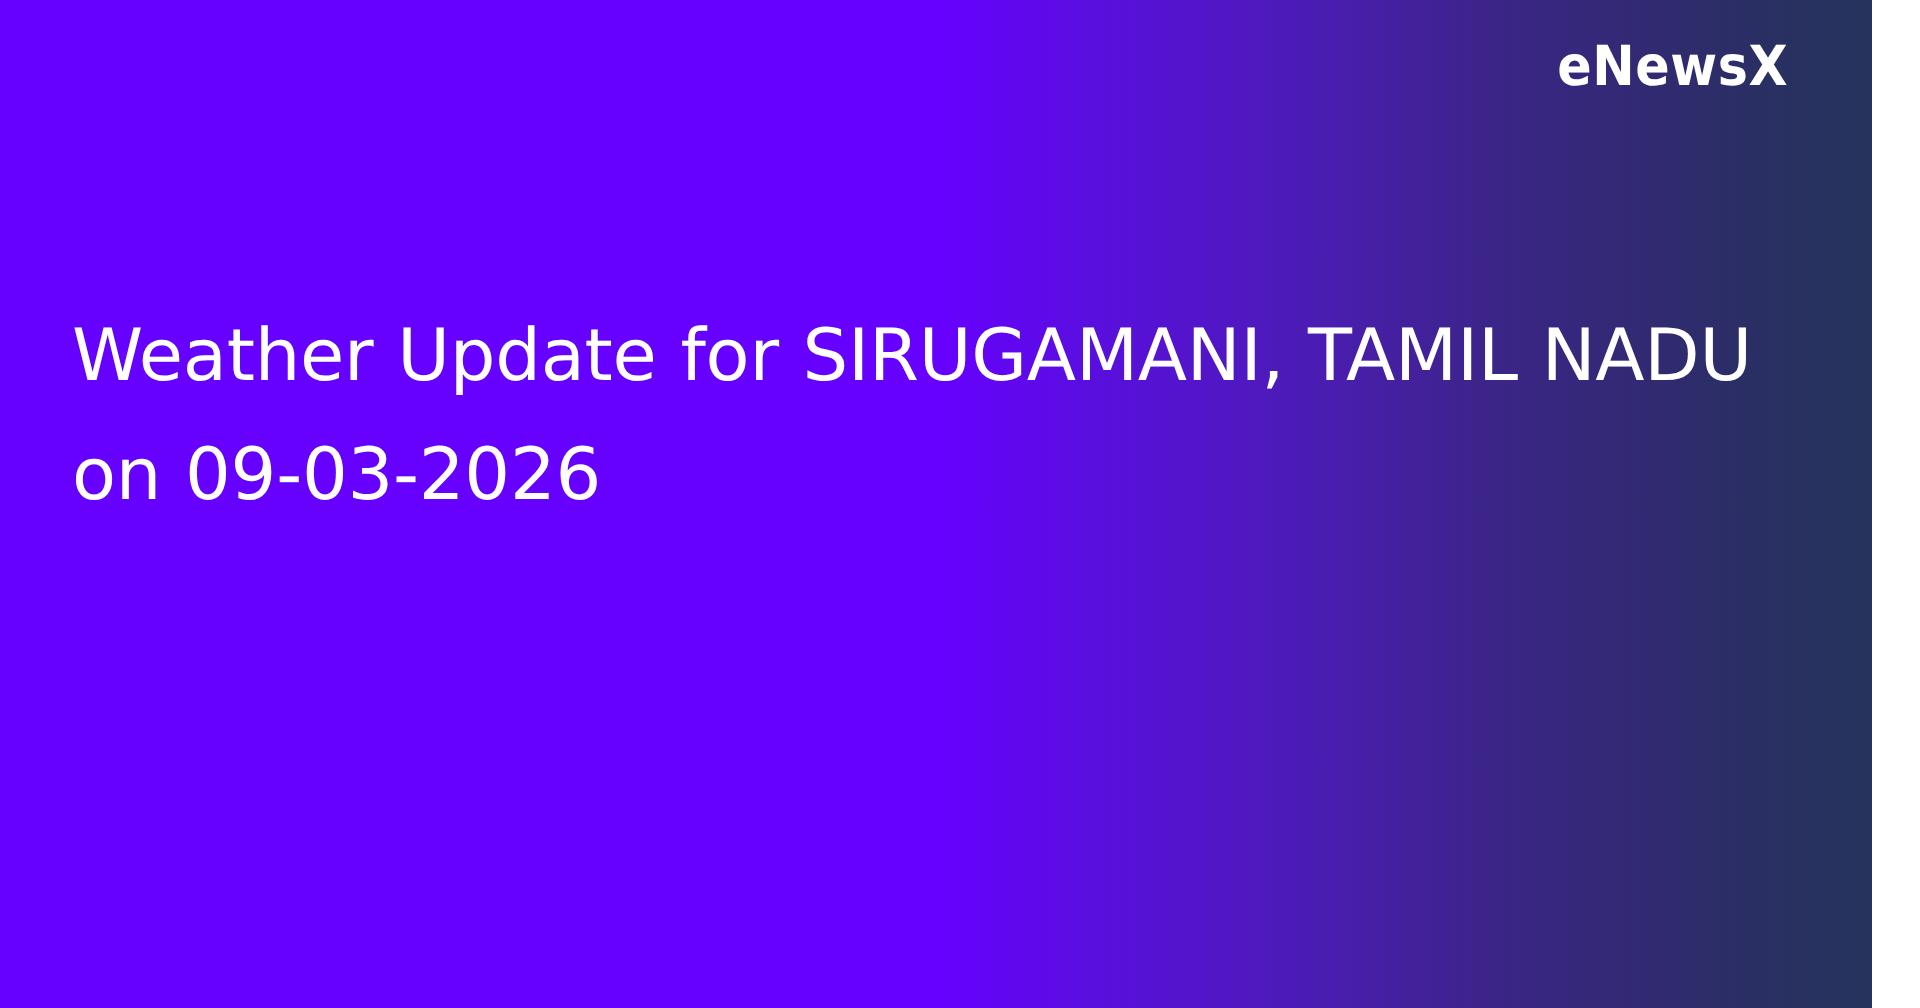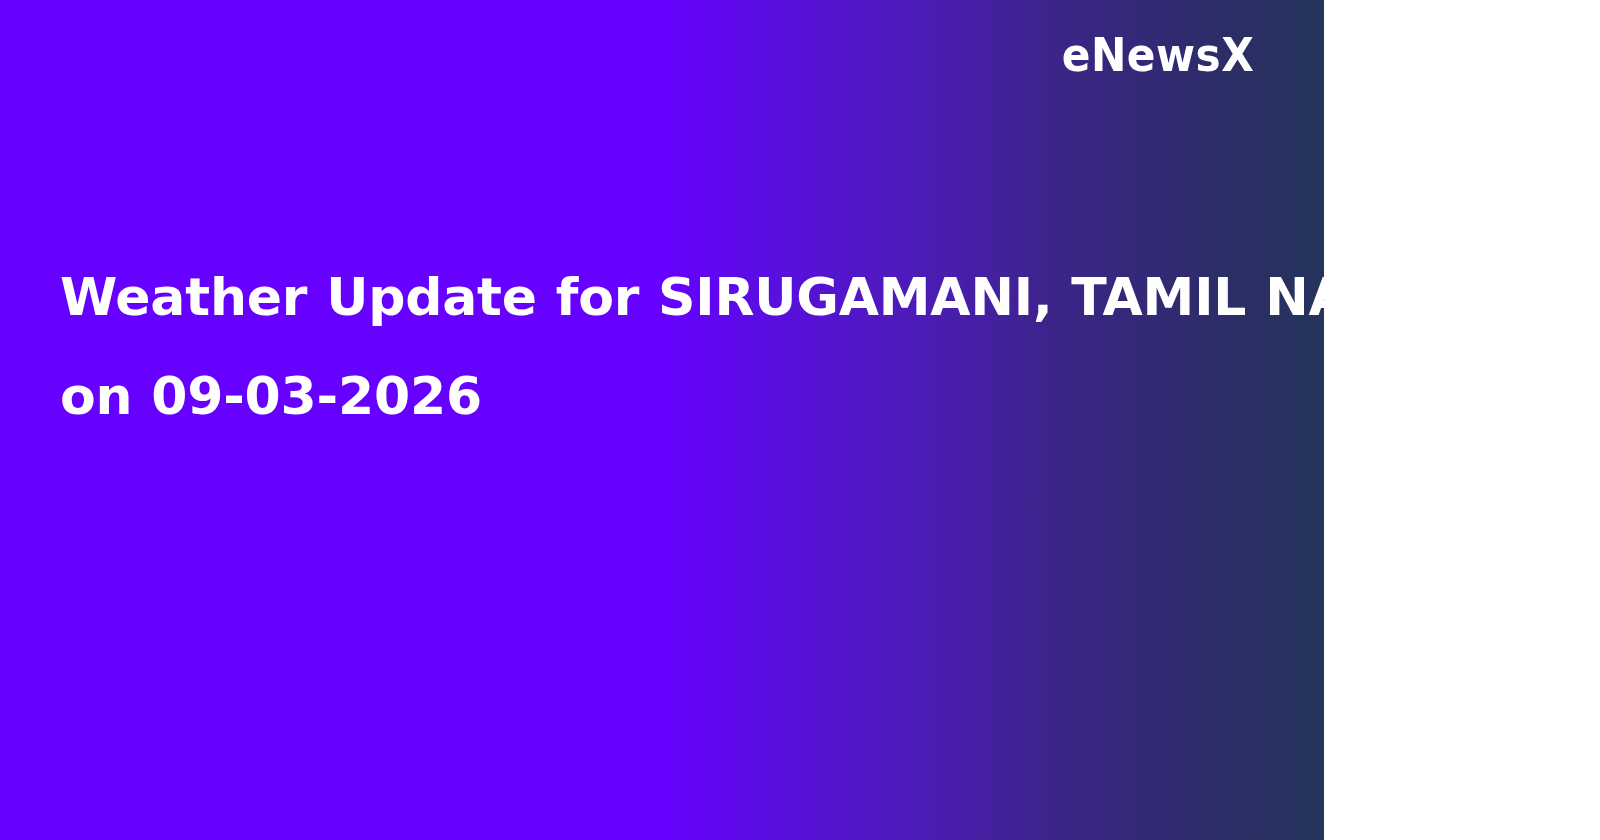--- a/index.html
+++ b/index.html
@@ -10,21 +10,21 @@
   }
 
   body {
     font-family: "DejaVu Sans", sans-serif;
     -webkit-font-smoothing: antialiased;
   }
 
   
   .banner {
     position: relative;
-    width: 1324px;
+    width: 1560px;
     height: 840px;
     overflow: hidden;
     box-sizing: border-box;
     
     background-image: linear-gradient(
         to right,
         #6600ff 0%,
         #6600ff 50%,
         #5a0ee0 58%,
         #4b1cb4 70%,
@@ -58,22 +58,22 @@
     left: 60px;
     top: 248px;
     width: 1430px;
   }
 
   .headline {
     margin: 0;
     padding: 0;
     color: #ffffff;
     font-family: "DejaVu Sans", sans-serif;
-    font-size: 52px;
-    font-weight: bold;
+    font-size: 60px;
+    font-weight: normal;
     line-height: 99px;
     letter-spacing: -0.2px;
     word-spacing: 1px;
   }
 </style>
 </head>
 <body>
 
 <div class="banner">
 

